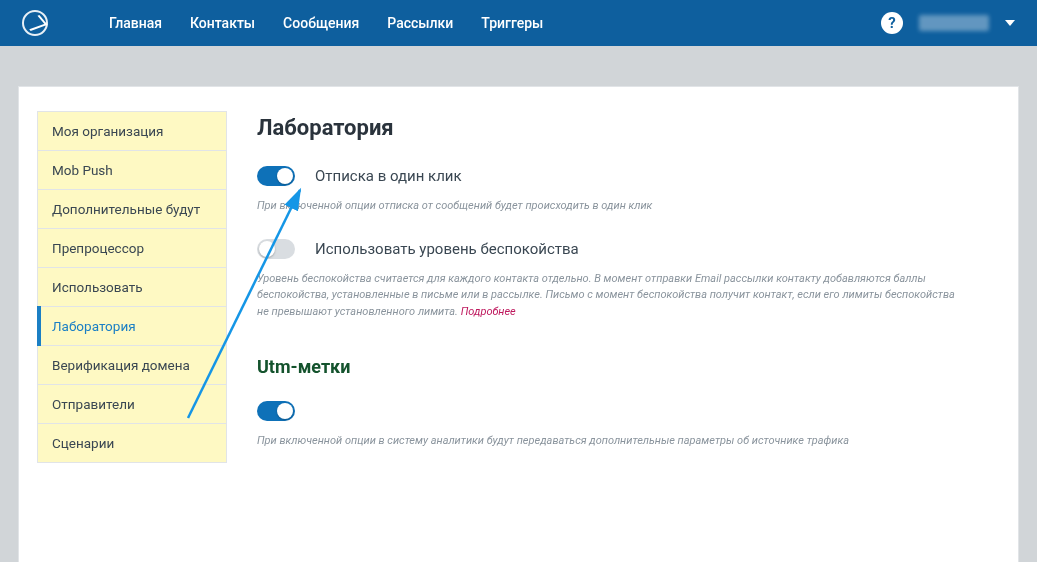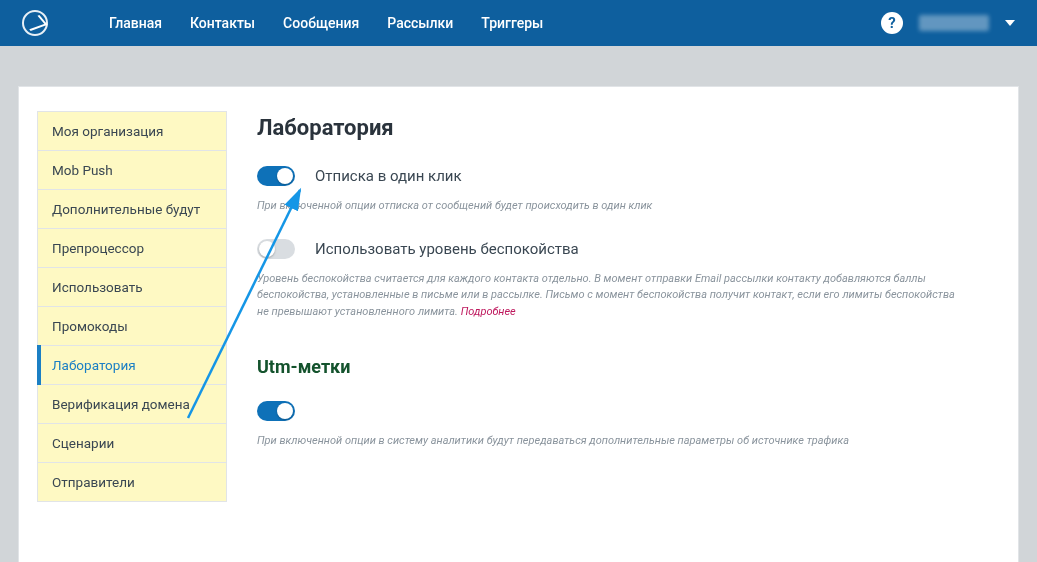--- a/index.html
+++ b/index.html
@@ -160,25 +160,24 @@
 </div>
 
 <div class="card">
   <aside class="sidebar">
     <div class="side-list">
       <div class="side-item">Моя организация</div>
       <div class="side-item">Mob Push</div>
       <div class="side-item">Дополнительные будут</div>
       <div class="side-item">Препроцессор</div>
       <div class="side-item">Использовать</div>
-      <div class="side-item">Промокоды</div>
       <div class="side-item active">Лаборатория</div>
       <div class="side-item">Верификация домена</div>
+      <div class="side-item">Отправители</div>
       <div class="side-item">Сценарии</div>
-      <div class="side-item">Отправители</div>
     </div>
   </aside>
 
   <main class="main">
     <h1>Лаборатория</h1>
 
     <div class="option-row">
       <div class="toggle on">
           <div class="knob"></div>
         </div>

